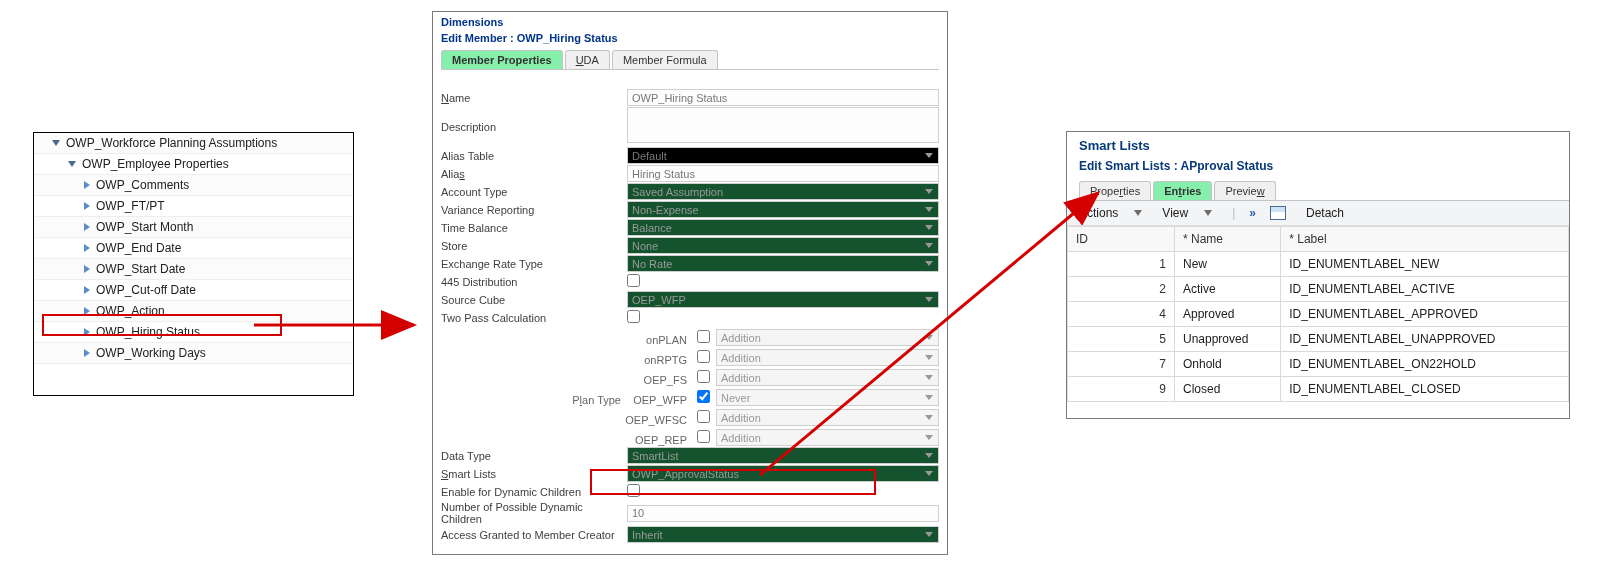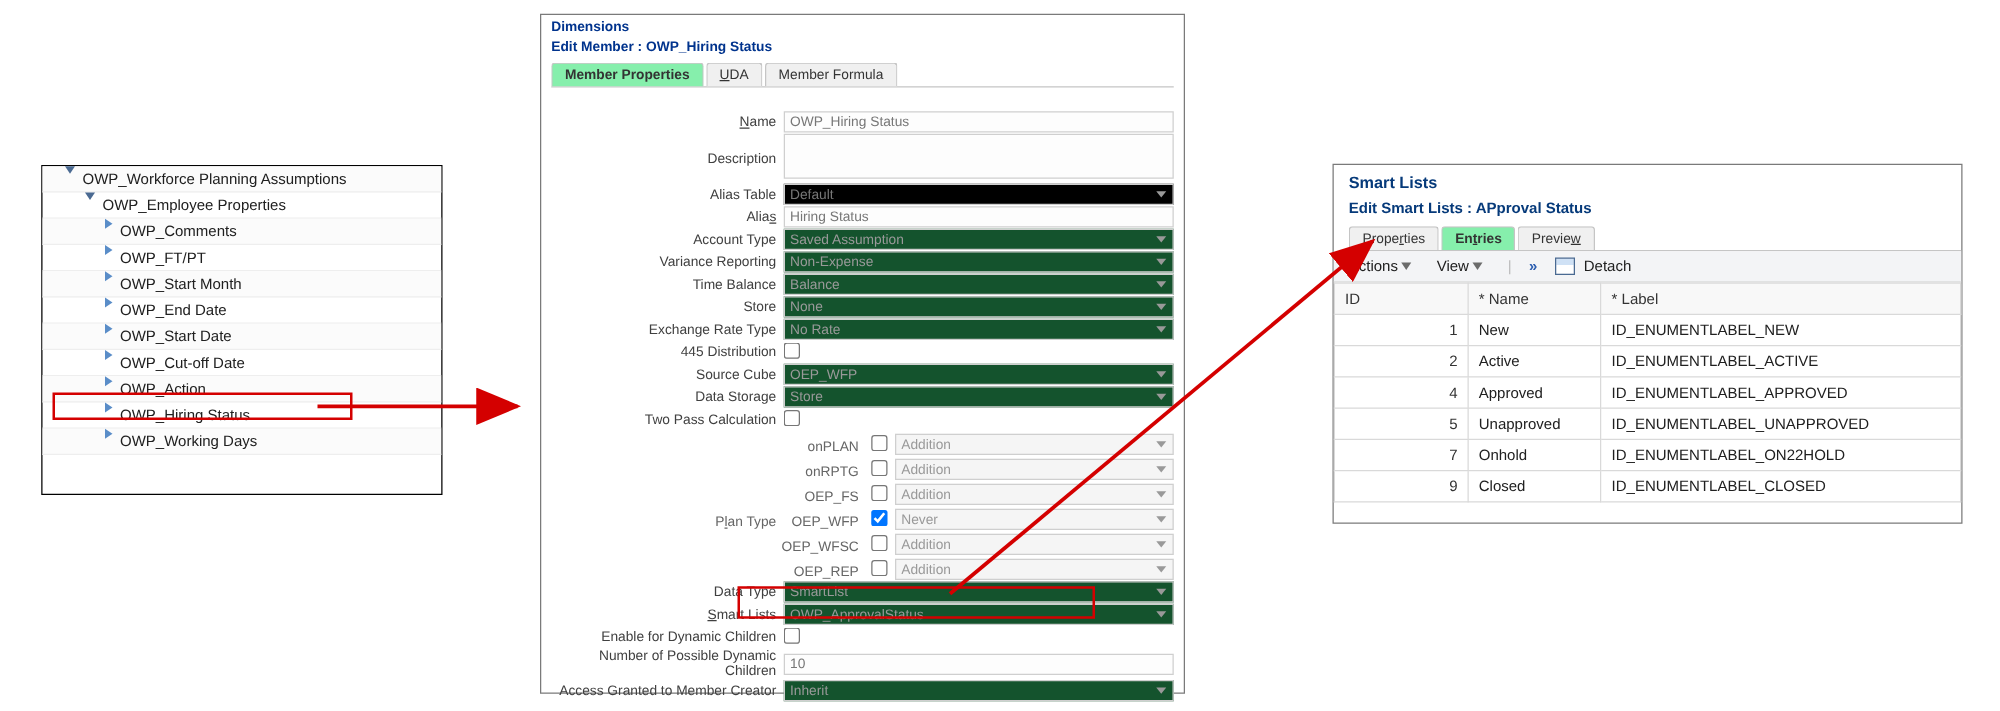--- a/index.html
+++ b/index.html
@@ -1,19 +1,19 @@
 <!DOCTYPE html>
 <html><head>
 <meta charset="utf-8">
 <style>
 html,body{margin:0;padding:0;font-family:Tahoma,Arial,sans-serif;font-size:12px;color:#202020;background:#fff;width:1600px;height:569px;position:relative}
 .panel{position:absolute;border:1px solid #7a7a7a;background:#fff;box-sizing:border-box}
 
 .tree{left:33px;top:132px;width:321px;height:264px;border-color:#000}
-.tree-row{height:20px;line-height:20px;border-bottom:1px solid #eee;display:flex;white-space:nowrap}
+.tree-row{height:20px;line-height:20px;border-bottom:1px solid #eee;display:flex;align-items:center;white-space:nowrap}
 .tree-row:nth-child(odd){background:#fbfbfb}
 .tri{display:inline-block;width:0;height:0;margin-right:6px}
 .tri-open{border-left:4px solid transparent;border-right:4px solid transparent;border-top:6px solid #6b6b6b}
 .tri-open-b{border-left:4px solid transparent;border-right:4px solid transparent;border-top:6px solid #4a6a92}
 .tri-leaf{border-top:4px solid transparent;border-bottom:4px solid transparent;border-left:6px solid #5a8dc8}
 .ind1{width:18px;display:inline-block}
 .ind2{width:34px;display:inline-block}
 .ind3{width:50px;display:inline-block}
 .sel-box{border:2px solid #d40000;box-sizing:border-box;position:absolute}
 
@@ -21,21 +21,21 @@
 .c-hdr{padding:4px 8px 16px 8px}
 .c-title{color:#00338d;font-weight:bold;font-size:11px}
 .c-sub{color:#00338d;font-weight:bold;font-size:11px;margin-top:4px}
 .tabs{display:flex;margin-top:6px;border-bottom:1px solid #c5c5c5}
 .tab{padding:3px 10px;border:1px solid #c5c5c5;border-bottom:none;margin-right:2px;background:#f0f0f0;font-size:11px;color:#333;border-radius:3px 3px 0 0;cursor:pointer}
 .tab.active{background:#86efac;font-weight:bold}
 .tab u{text-decoration:underline}
 .form{padding:2px 8px 4px 8px}
 .frow{display:flex;align-items:center;margin:1px 0;min-height:17px}
 .frow-tall{min-height:38px}
-.flabel{width:180px;text-align:right;padding-right:6px;color:#404040;font-size:11px}
+.flabel{width:180px;padding-right:6px;color:#404040;font-size:11px}
 .flabel u{text-decoration:underline}
 .fval{flex:1}
 .fval input[type=text],.fval select,.fval textarea{width:100%;box-sizing:border-box;font-size:11px;font-family:inherit;border:1px solid #cfcfcf;background:#fdfdfd;padding:1px 4px;height:17px;color:#777}
 .fval textarea{height:36px;resize:none}
 .fval select{appearance:none;-webkit-appearance:none;background:#000000}
 .fval .sel-wrap{position:relative}
 .fval .sel-wrap::after{content:"";position:absolute;right:6px;top:6px;border-left:4px solid transparent;border-right:4px solid transparent;border-top:5px solid #999;pointer-events:none}
 .fval input[type=checkbox]{margin:0}
 .fval.ro select,.fval.ro input{color:#999;background:#14532d}
 .plan-sub{display:flex;align-items:flex-end;margin:1px 0;min-height:17px}
@@ -44,21 +44,21 @@
 .plan-sub .sel-wrap{flex:1;position:relative}
 .plan-sub select{width:100%;box-sizing:border-box;font-size:11px;border:1px solid #cfcfcf;background:#f5f5f5;color:#999;height:17px;appearance:none;-webkit-appearance:none;padding:1px 4px}
 .plan-sub .sel-wrap::after{content:"";position:absolute;right:6px;top:6px;border-left:4px solid transparent;border-right:4px solid transparent;border-top:5px solid #999;pointer-events:none}
 
 .right{left:1066px;top:131px;width:504px;height:288px}
 .r-hdr{padding:6px 10px 2px 12px}
 .r-title{color:#063a7a;font-weight:bold;font-size:13px}
 .r-sub{color:#063a7a;font-weight:bold;font-size:12px;margin-top:6px}
 .r-tabs{display:flex;margin:6px 0 0 12px;border-bottom:1px solid #c5c5c5}
 .r-toolbar{display:flex;align-items:center;background:#f3f4f6;height:24px;border-bottom:1px solid #dcdcdc;padding:0 12px;gap:14px;font-size:12px}
-.r-toolbar .dd{display:flex;align-items:center;gap:3px;cursor:pointer}
+.r-toolbar .dd{display:flex;align-items:center;gap:16px;cursor:pointer}
 .r-toolbar .sep{color:#bbb}
 .r-toolbar .dbl-arrow{color:#2a5db0;font-weight:bold}
 .detach-ico{display:inline-block;width:14px;height:12px;border:1px solid #4a6a92;background:linear-gradient(#cfe1f5,#cfe1f5 40%,#fff 40%);margin-right:4px}
 .r-table{width:100%;border-collapse:collapse;font-size:12px}
 .r-table th,.r-table td{border:1px solid #d9d9d9;padding:3px 8px;text-align:left;height:18px}
 .r-table th{background:#f8f8f8;font-weight:normal;color:#333}
 .r-table td.idc{text-align:right;width:90px;color:#333}
 
 .arrow-svg{position:absolute;top:0;left:0;pointer-events:none}
 </style>
@@ -189,26 +189,20 @@
         <div class="flabel">445 Distribution</div>
         <div class="fval"><input type="checkbox" style=""></div>
       </div>
     <div class="frow">
         <div class="flabel">Source Cube</div>
         <div class="fval ro">
           <div class="sel-wrap"><select><option>OEP_WFP</option></select></div>
         </div>
       </div>
     <div class="frow">
-        <div class="flabel">Data Storage</div>
-        <div class="fval ro">
-          <div class="sel-wrap"><select><option>Store</option></select></div>
-        </div>
-      </div>
-    <div class="frow">
         <div class="flabel">Two Pass Calculation</div>
         <div class="fval"><input type="checkbox" style=""></div>
       </div>
 
     <div id="plan-rows">
         <div class="plan-sub">
           <div class="pl">onPLAN</div>
           <input type="checkbox" style="">
           <div class="sel-wrap"><select><option>Addition</option></select></div>
         </div>

